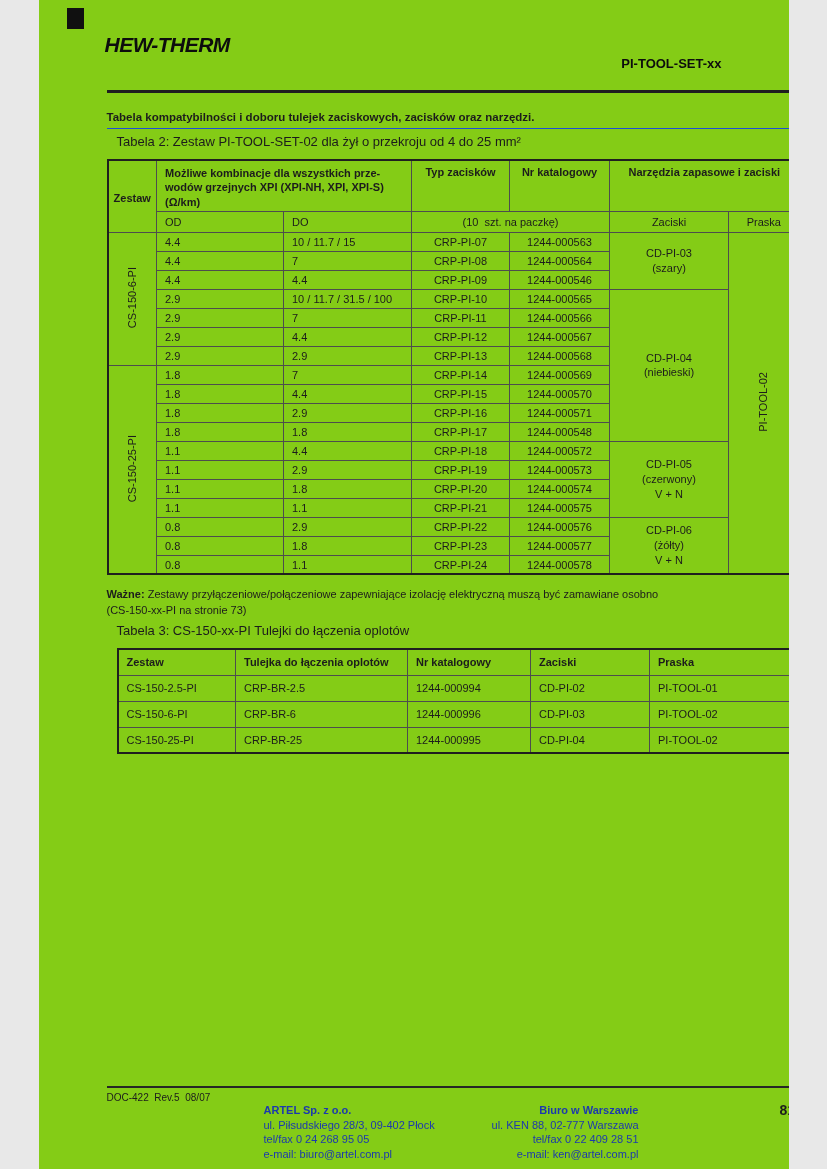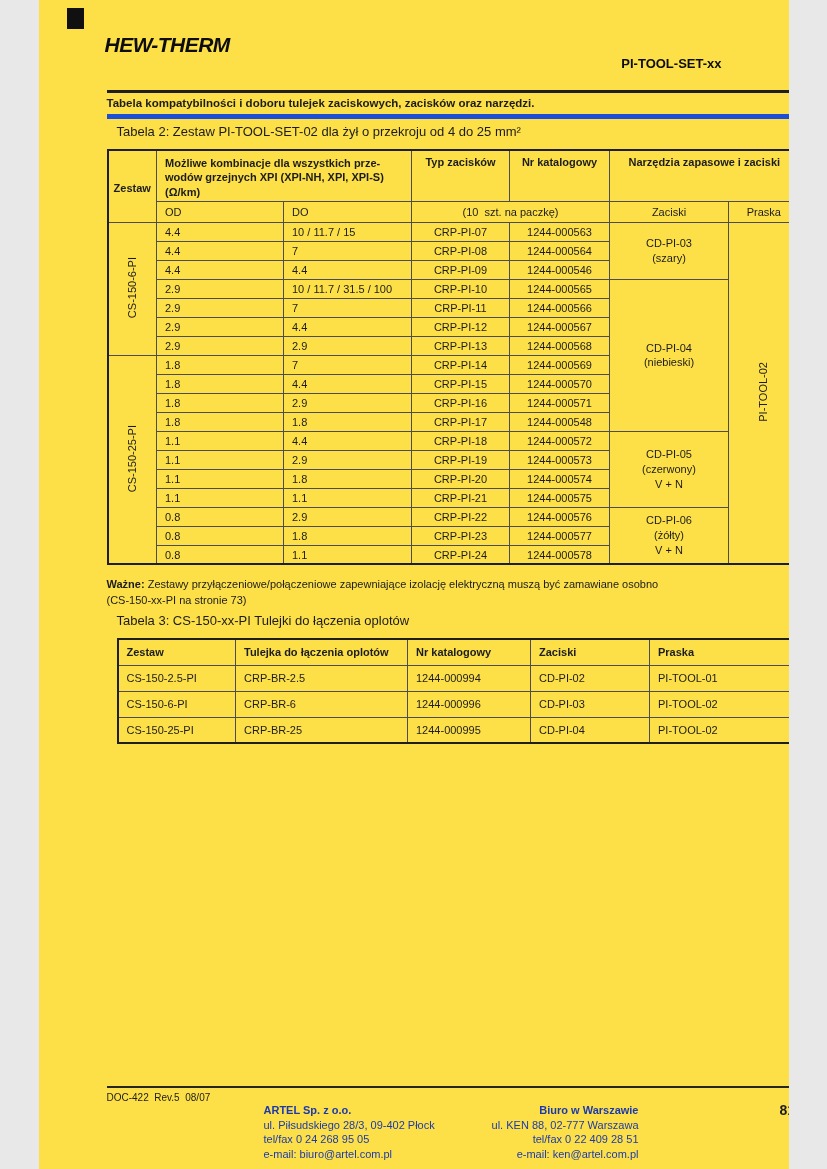--- a/index.html
+++ b/index.html
@@ -1,38 +1,38 @@
 <!DOCTYPE html>
 <html><head>
 <meta charset="utf-8">
 <style>
   * { margin:0; padding:0; box-sizing:border-box; }
   html,body { background:#e8e8e8; }
   .page {
-    position:relative; width:750px; height:1169px; background:#fde047;
+    position:relative; width:750px; height:1169px; background:#84cc16;
     margin:0 auto; overflow:hidden;
     font-family:"Liberation Sans", sans-serif; color:#1c1c1c;
   }
   .corner-mark { position:absolute; left:28px; top:8px; width:17px; height:21px; background:#101010; }
 
   .logo {
     position:absolute; left:66px; top:33px;
     font-size:21px; font-weight:bold; font-style:italic; letter-spacing:-0.5px; color:#0d0d0d;
     white-space:nowrap;
   }
   .hdr-code {
     position:absolute; right:67px; top:56px;
     font-size:13px; font-weight:bold; letter-spacing:0; color:#0d0d0d; white-space:nowrap;
   }
 
   .content { position:absolute; left:68px; top:90px; width:692px; }
 
   .section-title {
-    border-top:3px solid #1f1f1f; border-bottom:5px solid #1d4ed8;
-    padding:4px 0 5px 0; font-size:11.5px; font-weight:bold;
+    border-top:3px solid #1f1f1f; border-bottom:1px solid #1d4ed8;
+    padding:18px 0 5px 0; font-size:11.5px; font-weight:bold;
   }
   .caption { font-size:13px; margin:5px 0 10px 10px; }
 
   table { border-collapse:collapse; table-layout:fixed; }
   .t2 { width:692px; border:2px solid #1f1f1f; font-size:11px; }
   .t2 th, .t2 td { border:1px solid #4d4d4d; padding:2px 5px; }
   .t2 thead th { font-weight:bold; }
   .t2 .h1 { height:48px; vertical-align:top; padding-top:5px; }
   .t2 .h2 { height:21px; font-weight:normal; }
   .t2 .c-center { text-align:center; }

